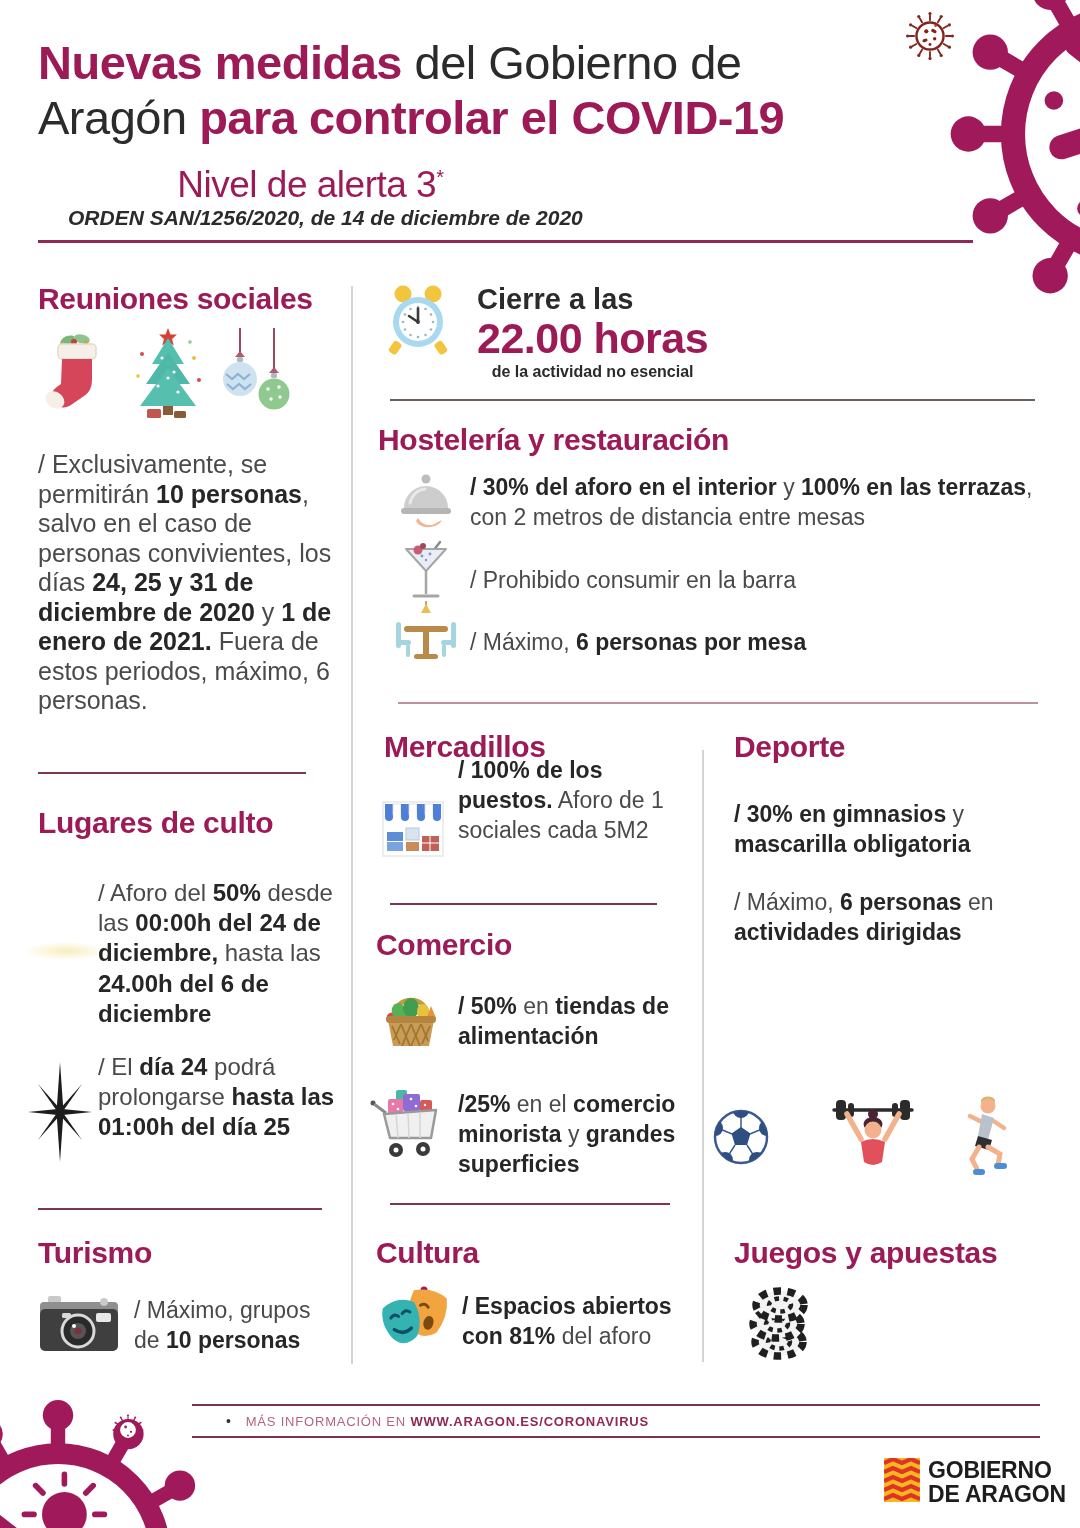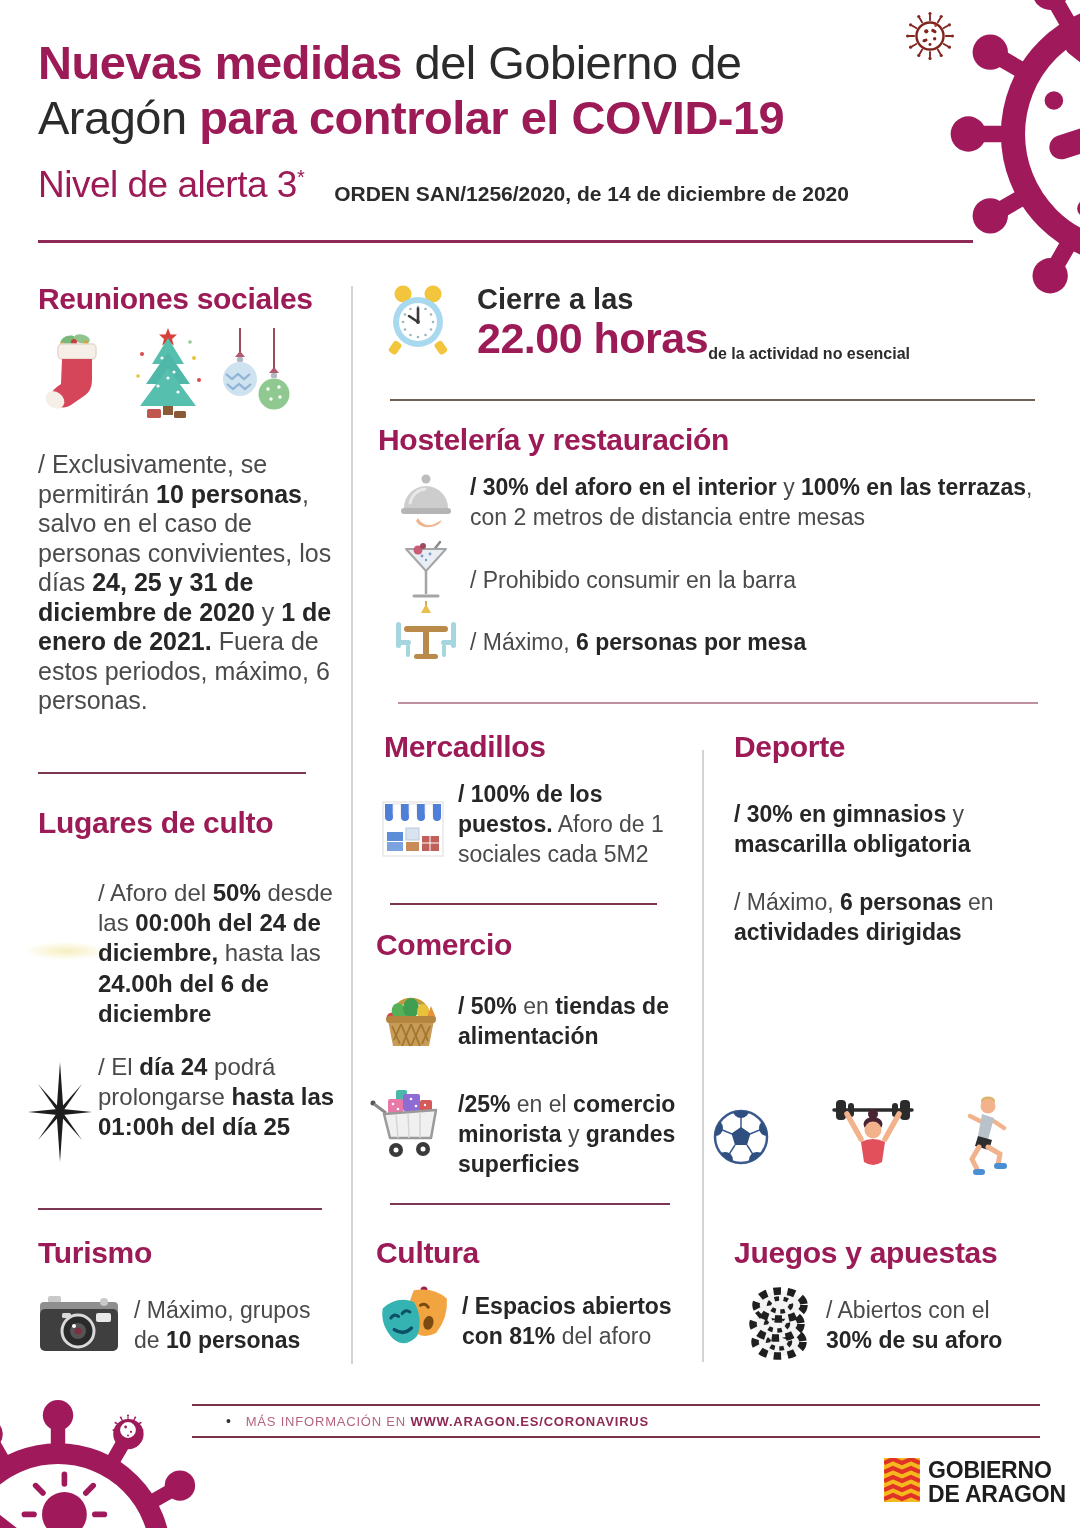--- a/index.html
+++ b/index.html
@@ -3,32 +3,32 @@
 <meta charset="utf-8">
 <style>
   html,body{margin:0;padding:0;background:#ffffff;}
   .page{position:relative;width:1080px;height:1528px;background:#fff;overflow:hidden;
         font-family:"Liberation Sans","DejaVu Sans",sans-serif;}
   .abs{position:absolute;}
   .h1{font-size:47px;line-height:1.16;font-weight:400;color:#2b2b2b;letter-spacing:-0.5px;}
   .h1 .accent{color:#9c1b57;font-weight:700;}
   .nivel{font-size:37px;color:#9c1b57;font-weight:400;letter-spacing:-0.5px;}
   .nivel sup{font-size:20px;}
-  .orden{font-size:21px;font-weight:700;color:#2b2b2b;margin-left:30px;}
+  .orden{font-size:21px;font-style:italic;font-weight:700;color:#2b2b2b;margin-left:30px;}
   .sec-title{font-size:30px;font-weight:700;color:#9c1b57;letter-spacing:-0.3px;}
   .rich{font-size:23px;line-height:1.3;color:#4a4a4a;font-weight:400;}
   .rich .b{font-weight:700;color:#262626;}
   .rich-lg{font-size:25px;line-height:1.18;}
   .rich-md{font-size:24px;line-height:1.26;}
   .hline{height:2px;background:#7c3553;}
   .vline{width:2px;background:#d4d4d4;}
   .cierre1{font-size:29px;font-weight:700;color:#2b2b2b;}
   .cierre-time{font-size:43px;font-weight:700;color:#9c1b57;letter-spacing:-0.5px;}
   .cierre-sfx{font-size:16px;font-weight:700;color:#2b2b2b;}
-  .baseline-row{display:flex;align-items:flex-end;}
+  .baseline-row{display:flex;align-items:center;flex-direction:column;}
   .finfo{font-size:13px;letter-spacing:0.8px;color:#b4647e;font-weight:400;}
   .finfo .dot{color:#333;margin-right:14px;font-size:14px;}
   .finfo .url{font-weight:700;color:#8e2a55;margin-top:35px;}
   .logo-text{font-size:23px;font-weight:700;line-height:1.04;color:#1d1d1d;letter-spacing:-0.2px;}
   .candle-glow{background:radial-gradient(ellipse at center,#f6eebf 0%,rgba(246,238,191,0) 72%);}
 </style>
 </head>
 <body>
 
 <div class="page">
@@ -346,21 +346,21 @@
     <rect x="24" y="32" width="13" height="12" fill="#d9e4f0" stroke="#b8c8da" stroke-width="1"></rect>
     <rect x="5" y="36" width="16" height="9" fill="#5b8ed6"></rect>
       <rect x="5" y="46" width="16" height="9" fill="#7aa3e0"></rect>
     <rect x="24" y="46" width="13" height="9" fill="#c98b5a"></rect>
     <rect x="40" y="40" width="17" height="15" fill="#c0605a"></rect>
     <g stroke="#ffffff" stroke-width="1">
         <line x1="40" y1="47" x2="57" y2="47"></line>
         <line x1="48" y1="40" x2="48" y2="55"></line>
       </g>
   </svg>
-  <div class="abs rich" style="left:458px;top:780px;width:250px;"><span class="b">/ 100% de los</span><br><span class="b">puestos.</span><span> Aforo de 1</span><br><span>sociales cada 5M2</span></div>
+  <div class="abs rich" style="left:458px;top:756px;width:250px;"><span class="b">/ 100% de los</span><br><span class="b">puestos.</span><span> Aforo de 1</span><br><span>sociales cada 5M2</span></div>
 
   <div class="abs hline" style="left:390px;top:903px;width:267px;"></div>
 
   <div class="abs sec-title" style="left:376px;top:928px;">Comercio</div>
 
   <svg class="abs" style="left:378px;top:984px;" width="66" height="66" viewBox="0 0 66 66">
     <path d="M16,34 C16,10 50,10 50,34" fill="none" stroke="#c29a3e" stroke-width="4.5"></path>
     <circle cx="14" cy="34" r="5.5" fill="#d84a4a"></circle>
     <ellipse cx="21" cy="28" rx="7" ry="9" fill="#56b056" transform="rotate(-20 21 28)"></ellipse>
     <ellipse cx="33" cy="24" rx="8" ry="10" fill="#3f9e4f"></ellipse>
@@ -498,21 +498,20 @@
     </g>
     <g>
       <ellipse cx="29" cy="38" rx="24" ry="14" fill="#f3f3f3" stroke="#1f1f1f" stroke-width="7.5" stroke-dasharray="7.5 6.5"></ellipse>
       <ellipse cx="29" cy="38" rx="11" ry="6.5" fill="#f3f3f3" stroke="#1f1f1f" stroke-width="4.5" stroke-dasharray="4.5 4.5"></ellipse>
     </g>
     <g>
       <ellipse cx="32" cy="19" rx="24" ry="14" fill="#f3f3f3" stroke="#1f1f1f" stroke-width="7.5" stroke-dasharray="7.5 6.5"></ellipse>
       <ellipse cx="32" cy="19" rx="11" ry="6.5" fill="#f3f3f3" stroke="#1f1f1f" stroke-width="4.5" stroke-dasharray="4.5 4.5"></ellipse>
     </g>
   </svg>
-  <div class="abs rich" style="left:826px;top:1296px;width:225px;"><span>/ Abiertos con el</span><br><span class="b">30% de su aforo</span></div>
 
   <svg class="abs" style="left:-102px;top:1396px;" width="320" height="320" viewBox="0 0 200 200">
     <g stroke="#a01a5b" stroke-width="9" stroke-linecap="round">
       <line x1="168" y1="100" x2="180" y2="100"></line>
         <line x1="158.9" y1="134" x2="169.3" y2="140"></line>
       <line x1="134" y1="158.9" x2="140" y2="169.3"></line>
         <line x1="100" y1="168" x2="100" y2="180"></line>
       <line x1="66" y1="158.9" x2="60" y2="169.3"></line>
         <line x1="41.1" y1="134" x2="30.7" y2="140"></line>
       <line x1="32" y1="100" x2="20" y2="100"></line>

